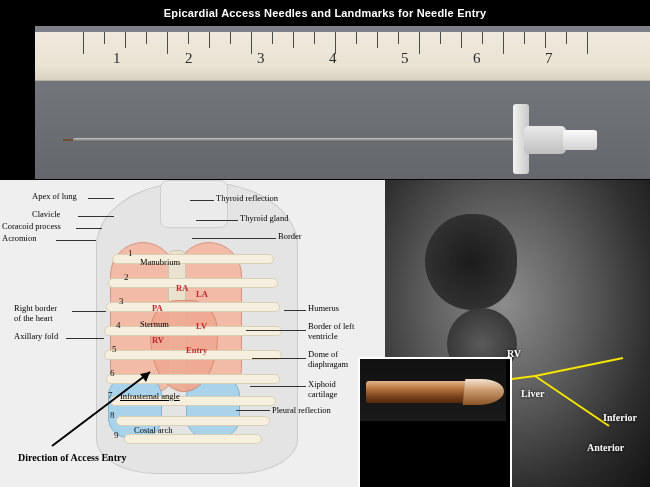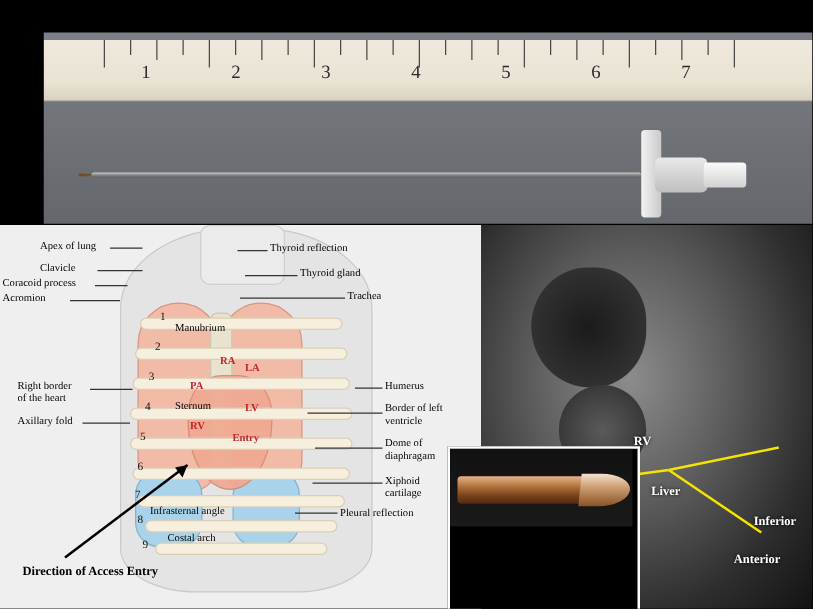--- a/index.html
+++ b/index.html
@@ -141,20 +141,21 @@
     position:absolute;color:#fff;font-size:8px;font-family:"Liberation Serif",serif;
     text-align:center;line-height:1.25;width:140px;left:4px;
   }
   .inset-lbl.top{top:3px;font-size:8.5px;}
 </style>
 </head>
 <body>
 
 <div id="page">
 
+  <div id="title">Epicardial Access Needles and Landmarks for Needle Entry</div>
 
   <div id="photo">
     <div id="ruler">
       <div class="tick" style="left:48px;height:22px;"></div>
       <div class="tick" style="left:69px;height:12px;"></div>
       <div class="tick" style="left:90px;height:16px;"></div>
       <div class="tick" style="left:111px;height:12px;"></div>
       <div class="tick" style="left:132px;height:22px;"></div>
       <div class="tick" style="left:153px;height:12px;"></div>
       <div class="tick" style="left:174px;height:16px;"></div>
@@ -232,42 +233,42 @@
 
     <div class="leader" style="left:88px;top:18px;width:26px;"></div>
     <div class="leader" style="left:78px;top:36px;width:36px;"></div>
     <div class="leader" style="left:76px;top:48px;width:26px;"></div>
     <div class="leader" style="left:56px;top:60px;width:40px;"></div>
     <div class="leader" style="left:72px;top:131px;width:34px;"></div>
     <div class="leader" style="left:66px;top:158px;width:38px;"></div>
 
     <div class="lbl" style="left:216px;top:14px;">Thyroid reflection</div>
     <div class="lbl" style="left:240px;top:34px;">Thyroid gland</div>
-    <div class="lbl" style="left:278px;top:52px;">Trachea</div>
+    <div class="lbl" style="left:278px;top:52px;">Border</div>
     <div class="lbl" style="left:308px;top:124px;">Humerus</div>
     <div class="lbl" style="left:308px;top:142px;white-space:pre;">Border of left
 ventricle</div>
     <div class="lbl" style="left:308px;top:170px;white-space:pre;">Dome of
 diaphragam</div>
     <div class="lbl" style="left:308px;top:200px;white-space:pre;">Xiphoid
 cartilage</div>
     <div class="lbl" style="left:272px;top:226px;">Pleural reflection</div>
 
     <div class="leader" style="left:190px;top:20px;width:24px;"></div>
     <div class="leader" style="left:196px;top:40px;width:42px;"></div>
     <div class="leader" style="left:192px;top:58px;width:84px;"></div>
     <div class="leader" style="left:284px;top:130px;width:22px;"></div>
     <div class="leader" style="left:246px;top:150px;width:60px;"></div>
     <div class="leader" style="left:252px;top:178px;width:54px;"></div>
     <div class="leader" style="left:250px;top:206px;width:56px;"></div>
     <div class="leader" style="left:236px;top:230px;width:34px;"></div>
 
     <div class="lbl" style="left:140px;top:78px;">Manubrium</div>
     <div class="lbl" style="left:140px;top:140px;">Sternum</div>
-    <div class="lbl" style="left:120px;top:224px;">Infrasternal angle</div>
+    <div class="lbl" style="left:120px;top:212px;text-decoration:underline;">Infrasternal angle</div>
     <div class="lbl" style="left:134px;top:246px;">Costal arch</div>
 
     <div class="lbl red" style="left:176px;top:104px;">RA</div>
     <div class="lbl red" style="left:196px;top:110px;">LA</div>
     <div class="lbl red" style="left:152px;top:124px;">PA</div>
     <div class="lbl red" style="left:196px;top:142px;">LV</div>
     <div class="lbl red" style="left:152px;top:156px;">RV</div>
     <div class="lbl red" style="left:186px;top:166px;">Entry</div>
 
     <svg width="385" height="307" style="position:absolute;left:0;top:0;pointer-events:none;">

